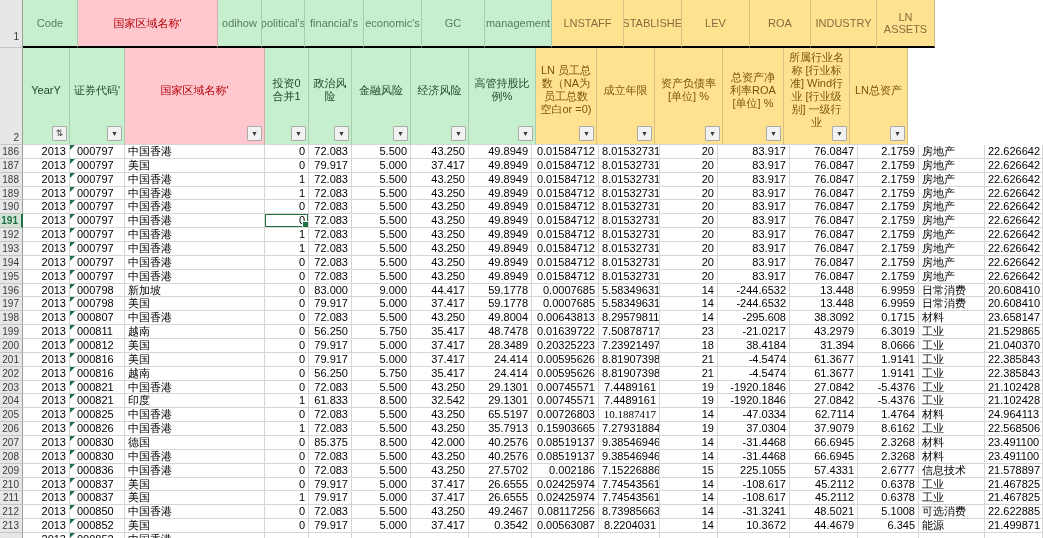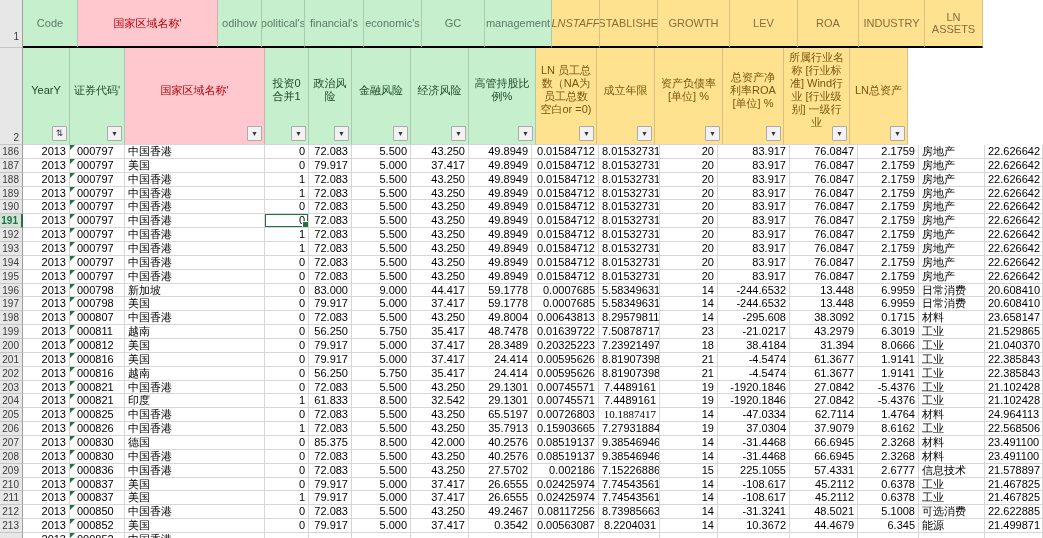--- a/index.html
+++ b/index.html
@@ -58,23 +58,22 @@
   <div class="row hrow1">
       <div class="rowhdr">1</div>
       <div class="cell green" style="width: 55px;">Code</div>
       <div class="cell pink" style="width: 140px;">国家区域名称'</div>
       <div class="cell green" style="width: 44px;">odihow</div>
       <div class="cell green" style="width: 43px;">political's</div>
       <div class="cell green" style="width: 59px;">financial's</div>
       <div class="cell green" style="width: 58px;">economic's</div>
       <div class="cell green" style="width: 63px;">GC</div>
       <div class="cell green" style="width: 67px;">management</div>
-      <div class="cell yellow" style="width: 48px; font-style: italic;">LNSTAFF</div>
+      <div class="cell yellow" style="width: 72px;">LNSTAFF</div>
       <div class="cell yellow" style="width: 58px;">ESTABLISHED</div>
-      <div class="cell yellow" style="width: 72px;">GROWTH</div>
       <div class="cell yellow" style="width: 68px;">LEV</div>
       <div class="cell yellow" style="width: 61px;">ROA</div>
       <div class="cell yellow" style="width: 66px;">INDUSTRY</div>
       <div class="cell yellow" style="width: 58px;">LN ASSETS</div>
     </div>
   <div class="row hrow2">
       <div class="rowhdr">2</div>
       <div class="cell green" style="width: 47px;">YearY<div class="fbtn sorted">⇅</div></div>
       <div class="cell green" style="width: 55px;">证券代码'<div class="fbtn">▼</div></div>
       <div class="cell pink" style="width: 140px;">国家区域名称'<div class="fbtn">▼</div></div>

